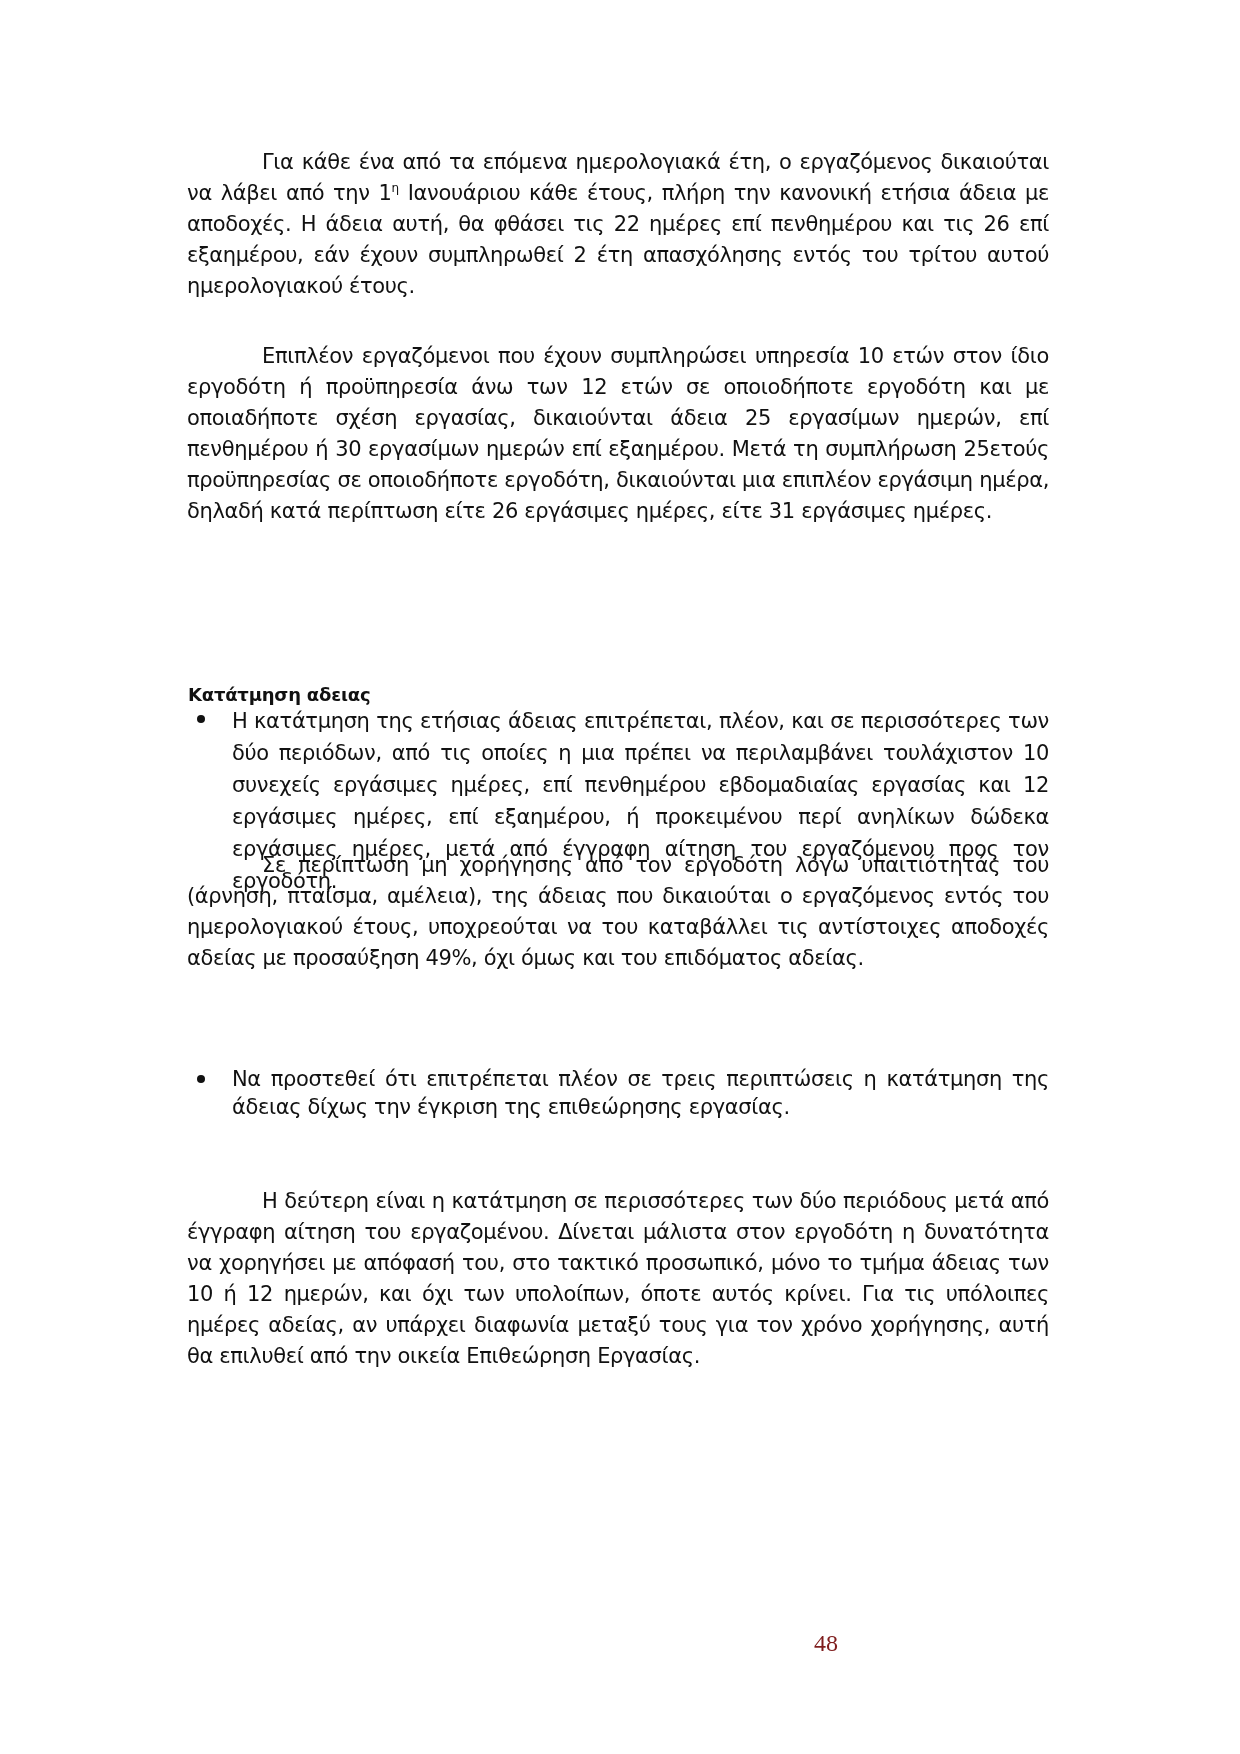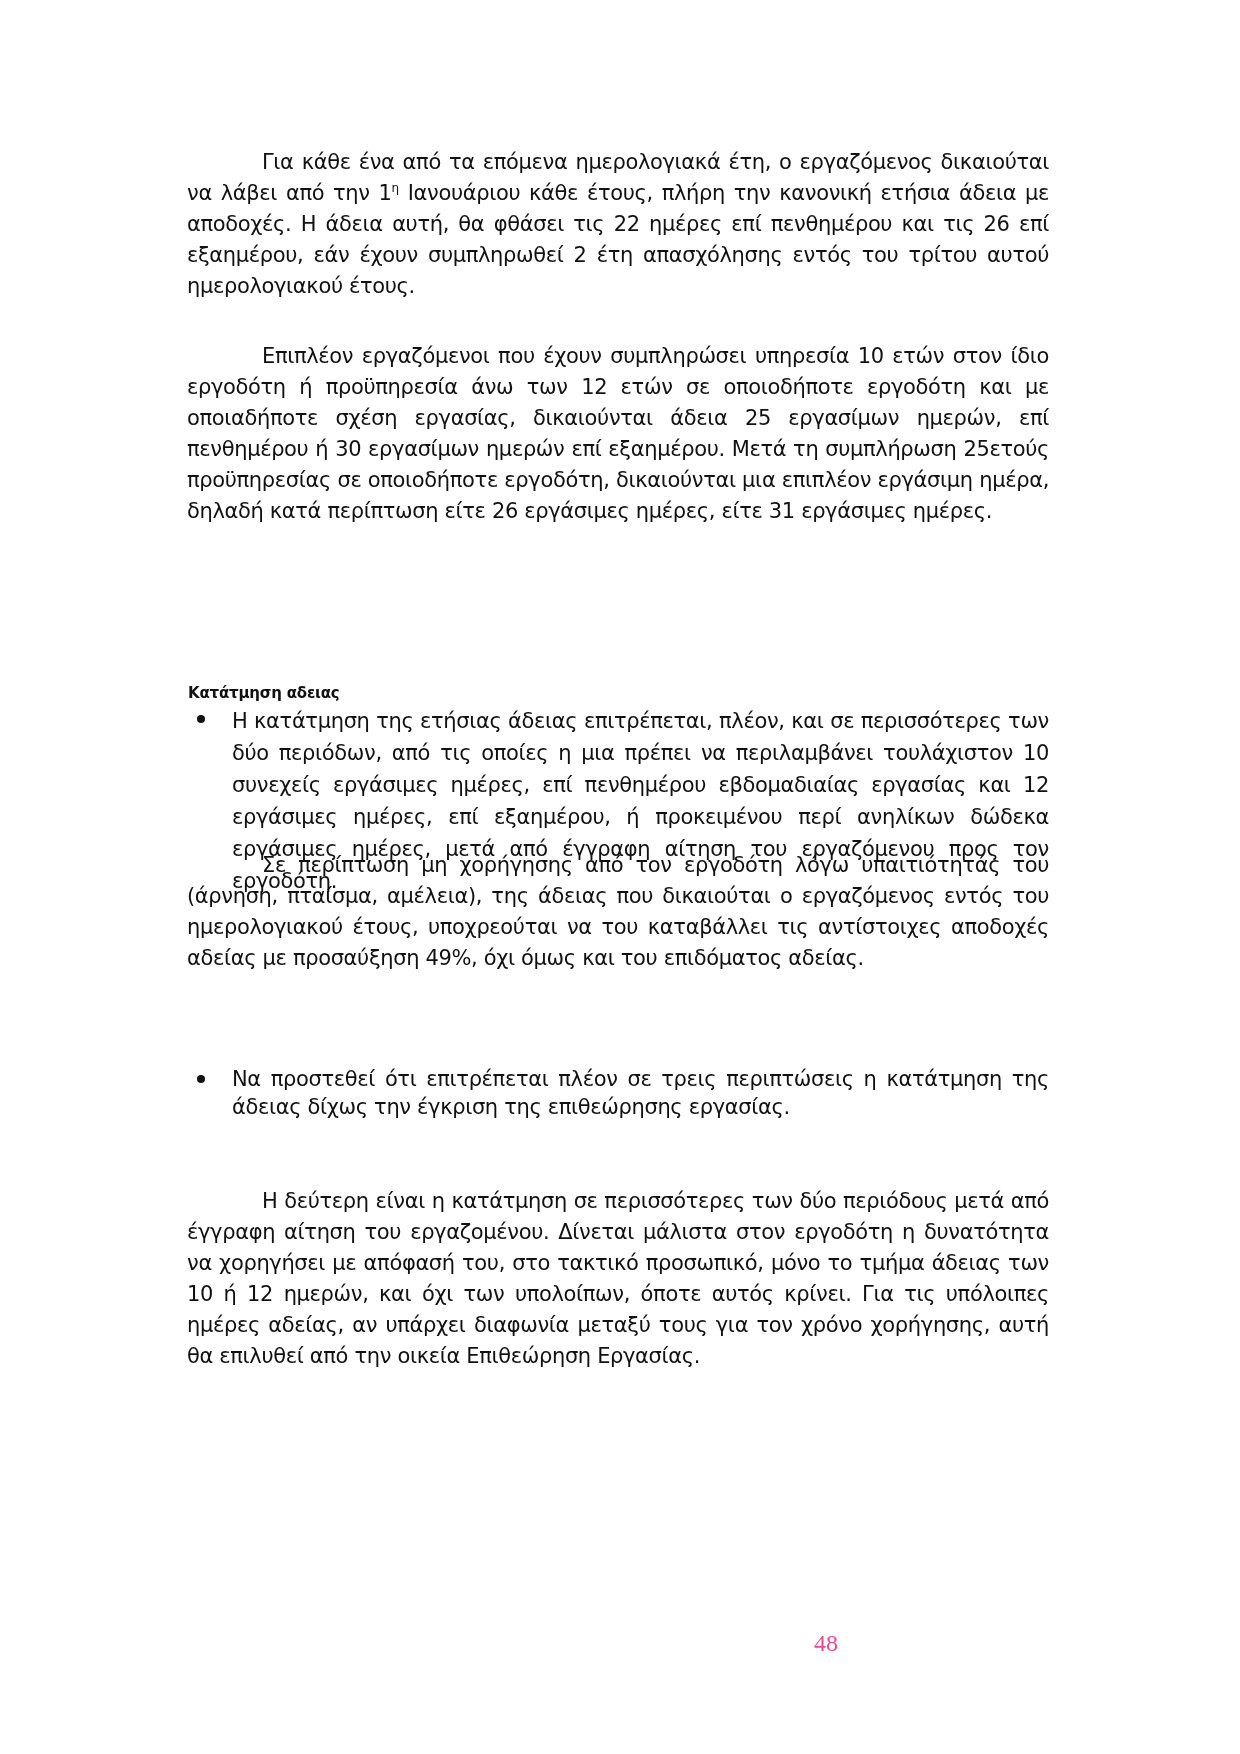--- a/index.html
+++ b/index.html
@@ -6,36 +6,36 @@
   body { width: 1240px; height: 1754px; position: relative; overflow: hidden; color: #111; }
   .page { position: absolute; left: 0; top: 0; width: 1036px; height: 1754px; background: #fff; }
   .txt {
     position: absolute; left: 187px; width: 862px;
     font-family: "DejaVu Sans", sans-serif; font-size: 21px; letter-spacing: -0.35px;
     text-align: justify; line-height: 31px; margin: 0;
   }
   .txt .indent { display: inline-block; width: 75px; }
   .heading {
     position: absolute; left: 188px; top: 684px;
-    font-family: "DejaVu Sans", sans-serif; font-weight: bold; font-size: 15px;
+    font-family: "DejaVu Sans", sans-serif; font-weight: bold; font-size: 18px;
     margin: 0; letter-spacing: -0.2px;
   }
   .bullet-item { position: absolute; left: 187px; width: 862px; margin: 0; }
   .bullet-dot {
     position: absolute; left: 10px; top: 10px; width: 8px; height: 8px; border-radius: 50%; background: #111;
   }
   .bullet-text {
     margin: 0 0 0 45px;
     font-family: "DejaVu Sans", sans-serif; font-size: 21px; letter-spacing: -0.35px;
     text-align: justify; line-height: 32px;
   }
   .tight { line-height: 28px; }
   .pagenum {
     position: absolute; right: 198px; top: 1630px;
-    font-family: "Liberation Serif", serif; font-size: 24px; color: #ec4899; margin: 0;
+    font-family: "Liberation Serif", serif; font-size: 24px; color: #7f1d1d; margin: 0;
   }
   sup { font-size: 12px; vertical-align: 8px; line-height: 0; }
 </style>
 </head>
 <body>
 
 <div class="page">
 
   <p class="txt" style="top:147px;"><span class="indent"></span><span>Για κάθε ένα από τα επόμενα ημερολογιακά έτη, ο εργαζόμενος δικαιούται να λάβει από την 1</span><sup>η</sup><span> Ιανουάριου κάθε έτους, πλήρη την κανονική ετήσια άδεια με αποδοχές. Η άδεια αυτή, θα φθάσει τις 22 ημέρες επί πενθημέρου και τις 26 επί εξαημέρου, εάν έχουν συμπληρωθεί 2 έτη απασχόλησης εντός του τρίτου αυτού ημερολογιακού έτους.</span></p>
 

